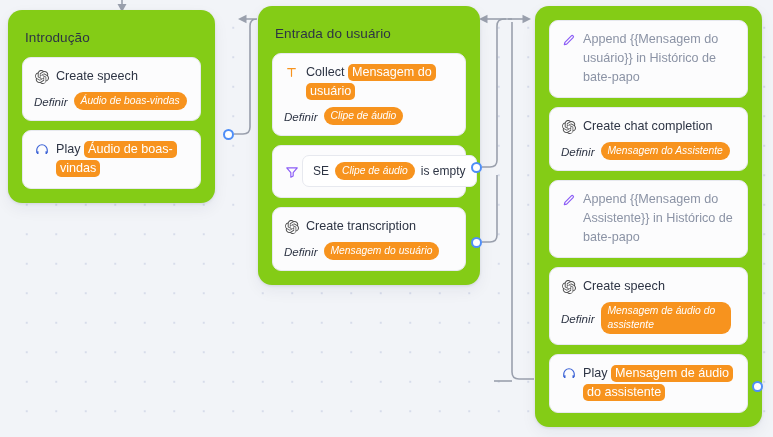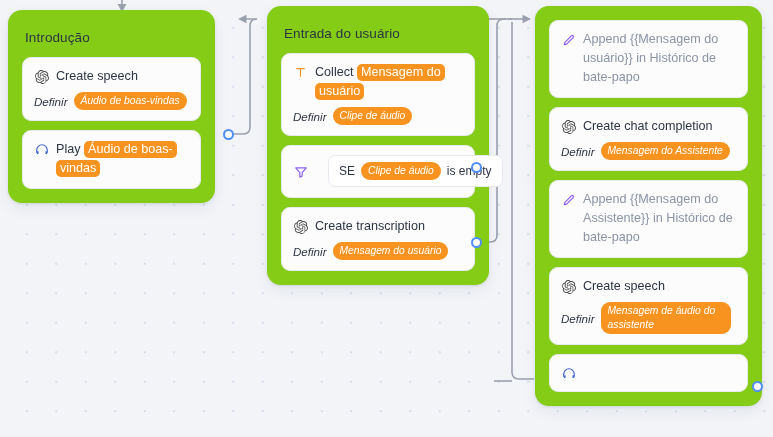--- a/index.html
+++ b/index.html
@@ -142,39 +142,39 @@
     padding: 1px 4px 2px 4px;
     box-decoration-break: clone;
     -webkit-box-decoration-break: clone;
     font-size: 12.6px;
   }
 
   
   .cond-row {
     display: flex;
     align-items: center;
-    gap: 20px;
+    gap: 3px;
   }
   .cond-box {
     flex: 1 1 auto;
     border: 1px solid #e7e9ef;
     border-radius: 7px;
     background: #ffffff;
     padding: 6px 10px;
     font-size: 12px;
     color: #2d3444;
     display: flex;
     align-items: center;
     gap: 6px;
     white-space: nowrap;
   }
 
   
   #group-intro      { left: 8px;   top: 10px;  width: 207px; }
-  #group-input      { left: 267px; top: 6px;   width: 222px; }
+  #group-input      { left: 258px; top: 6px;   width: 222px; }
   #group-response   { left: 535px; top: 6px;   width: 227px; }
 </style>
 </head>
 <body>
 
 <div id="canvas">
 
   <svg id="edges" viewBox="0 0 773 437" width="773" height="437">
 
     <path class="edge-path" d="M122,0 L122,6"></path>
@@ -339,20 +339,24 @@
     </div>
 
     <div class="step">
       <div class="step-main">
         <span class="step-icon">
           <svg width="14" height="14" viewBox="0 0 24 24" fill="none" stroke="#3b62d6" stroke-width="2" stroke-linecap="round">
             <path d="M3 16v-4a9 9 0 0 1 18 0v4"></path>
             <path d="M21 17a2 2 0 0 1-2 2h-1v-5h1a2 2 0 0 1 2 2zM3 17a2 2 0 0 0 2 2h1v-5H5a2 2 0 0 0-2 2z" fill="#3b62d6" stroke="none"></path>
           </svg>
         </span>
+        <span class="step-text">
+          <span>Play</span>
+          <span class="hl">Mensagem de áudio do assistente</span>
+        </span>
       </div>
     </div>
   </div>
 
   <div class="port" style="left:223px; top:129px;"></div>
   <div class="port" style="left:471px; top:162px;"></div>
   <div class="port" style="left:471px; top:237px;"></div>
   <div class="port" style="left:752px; top:381px;"></div>
 
 </div>

